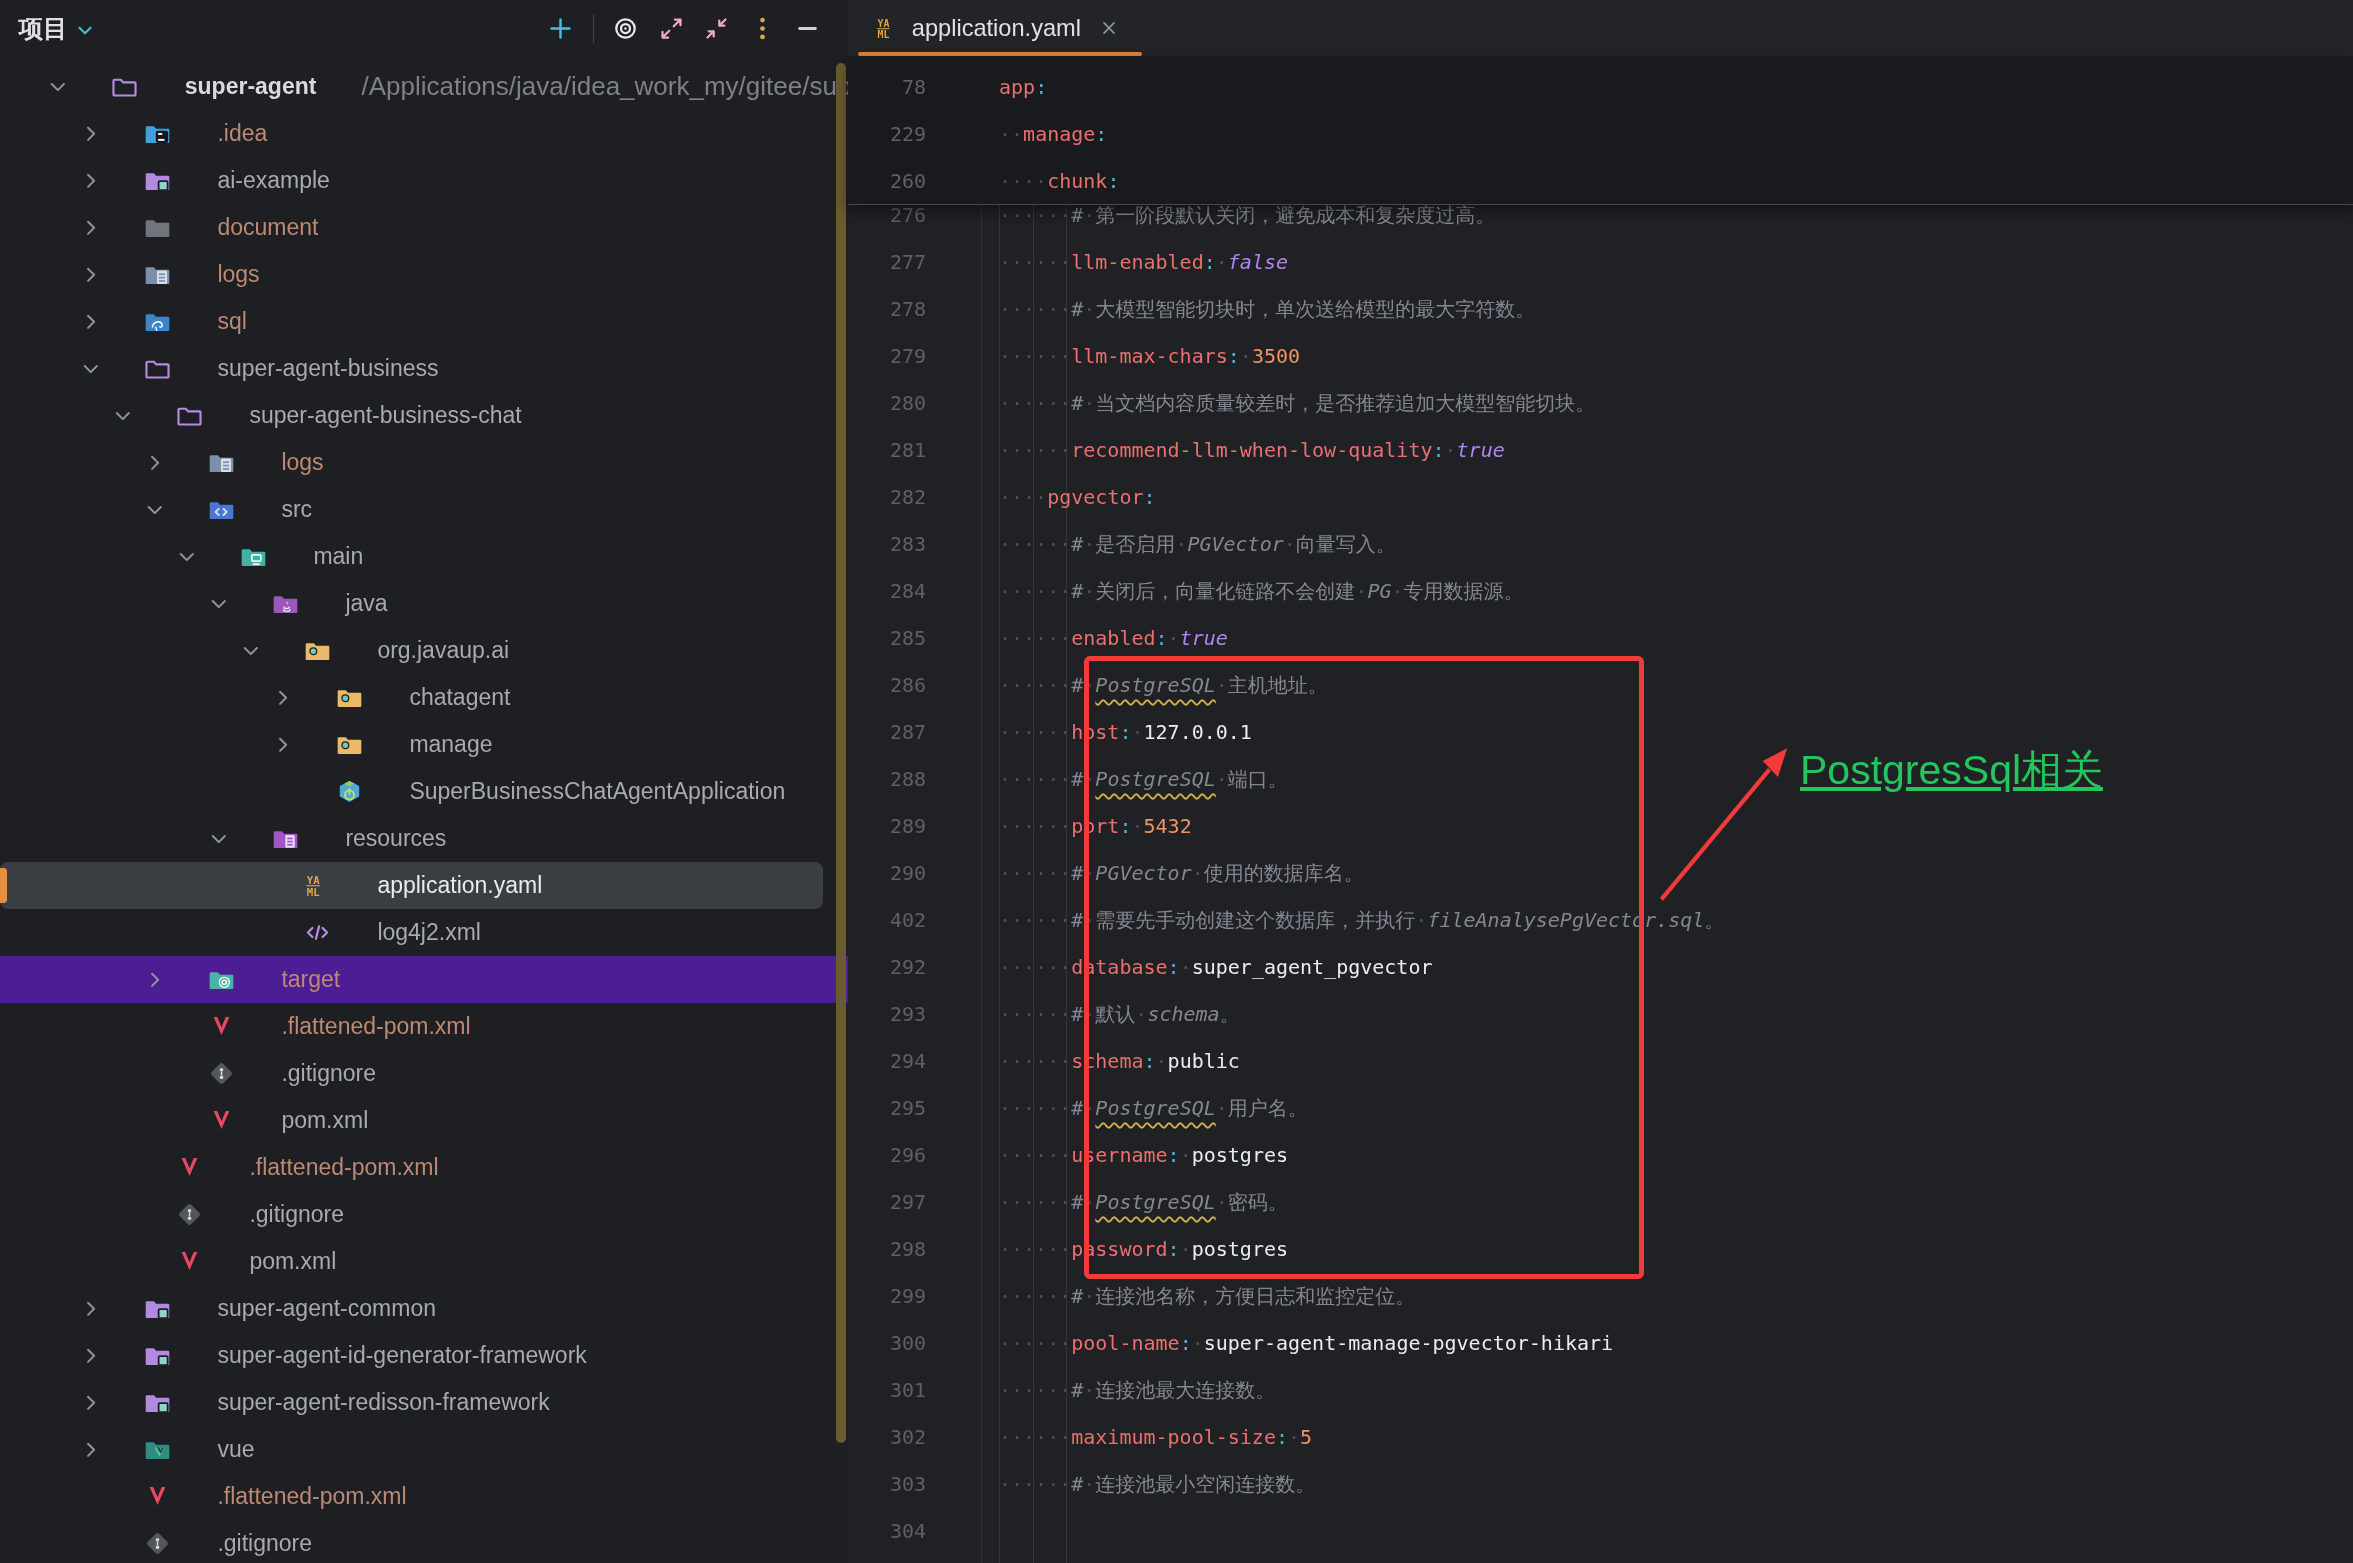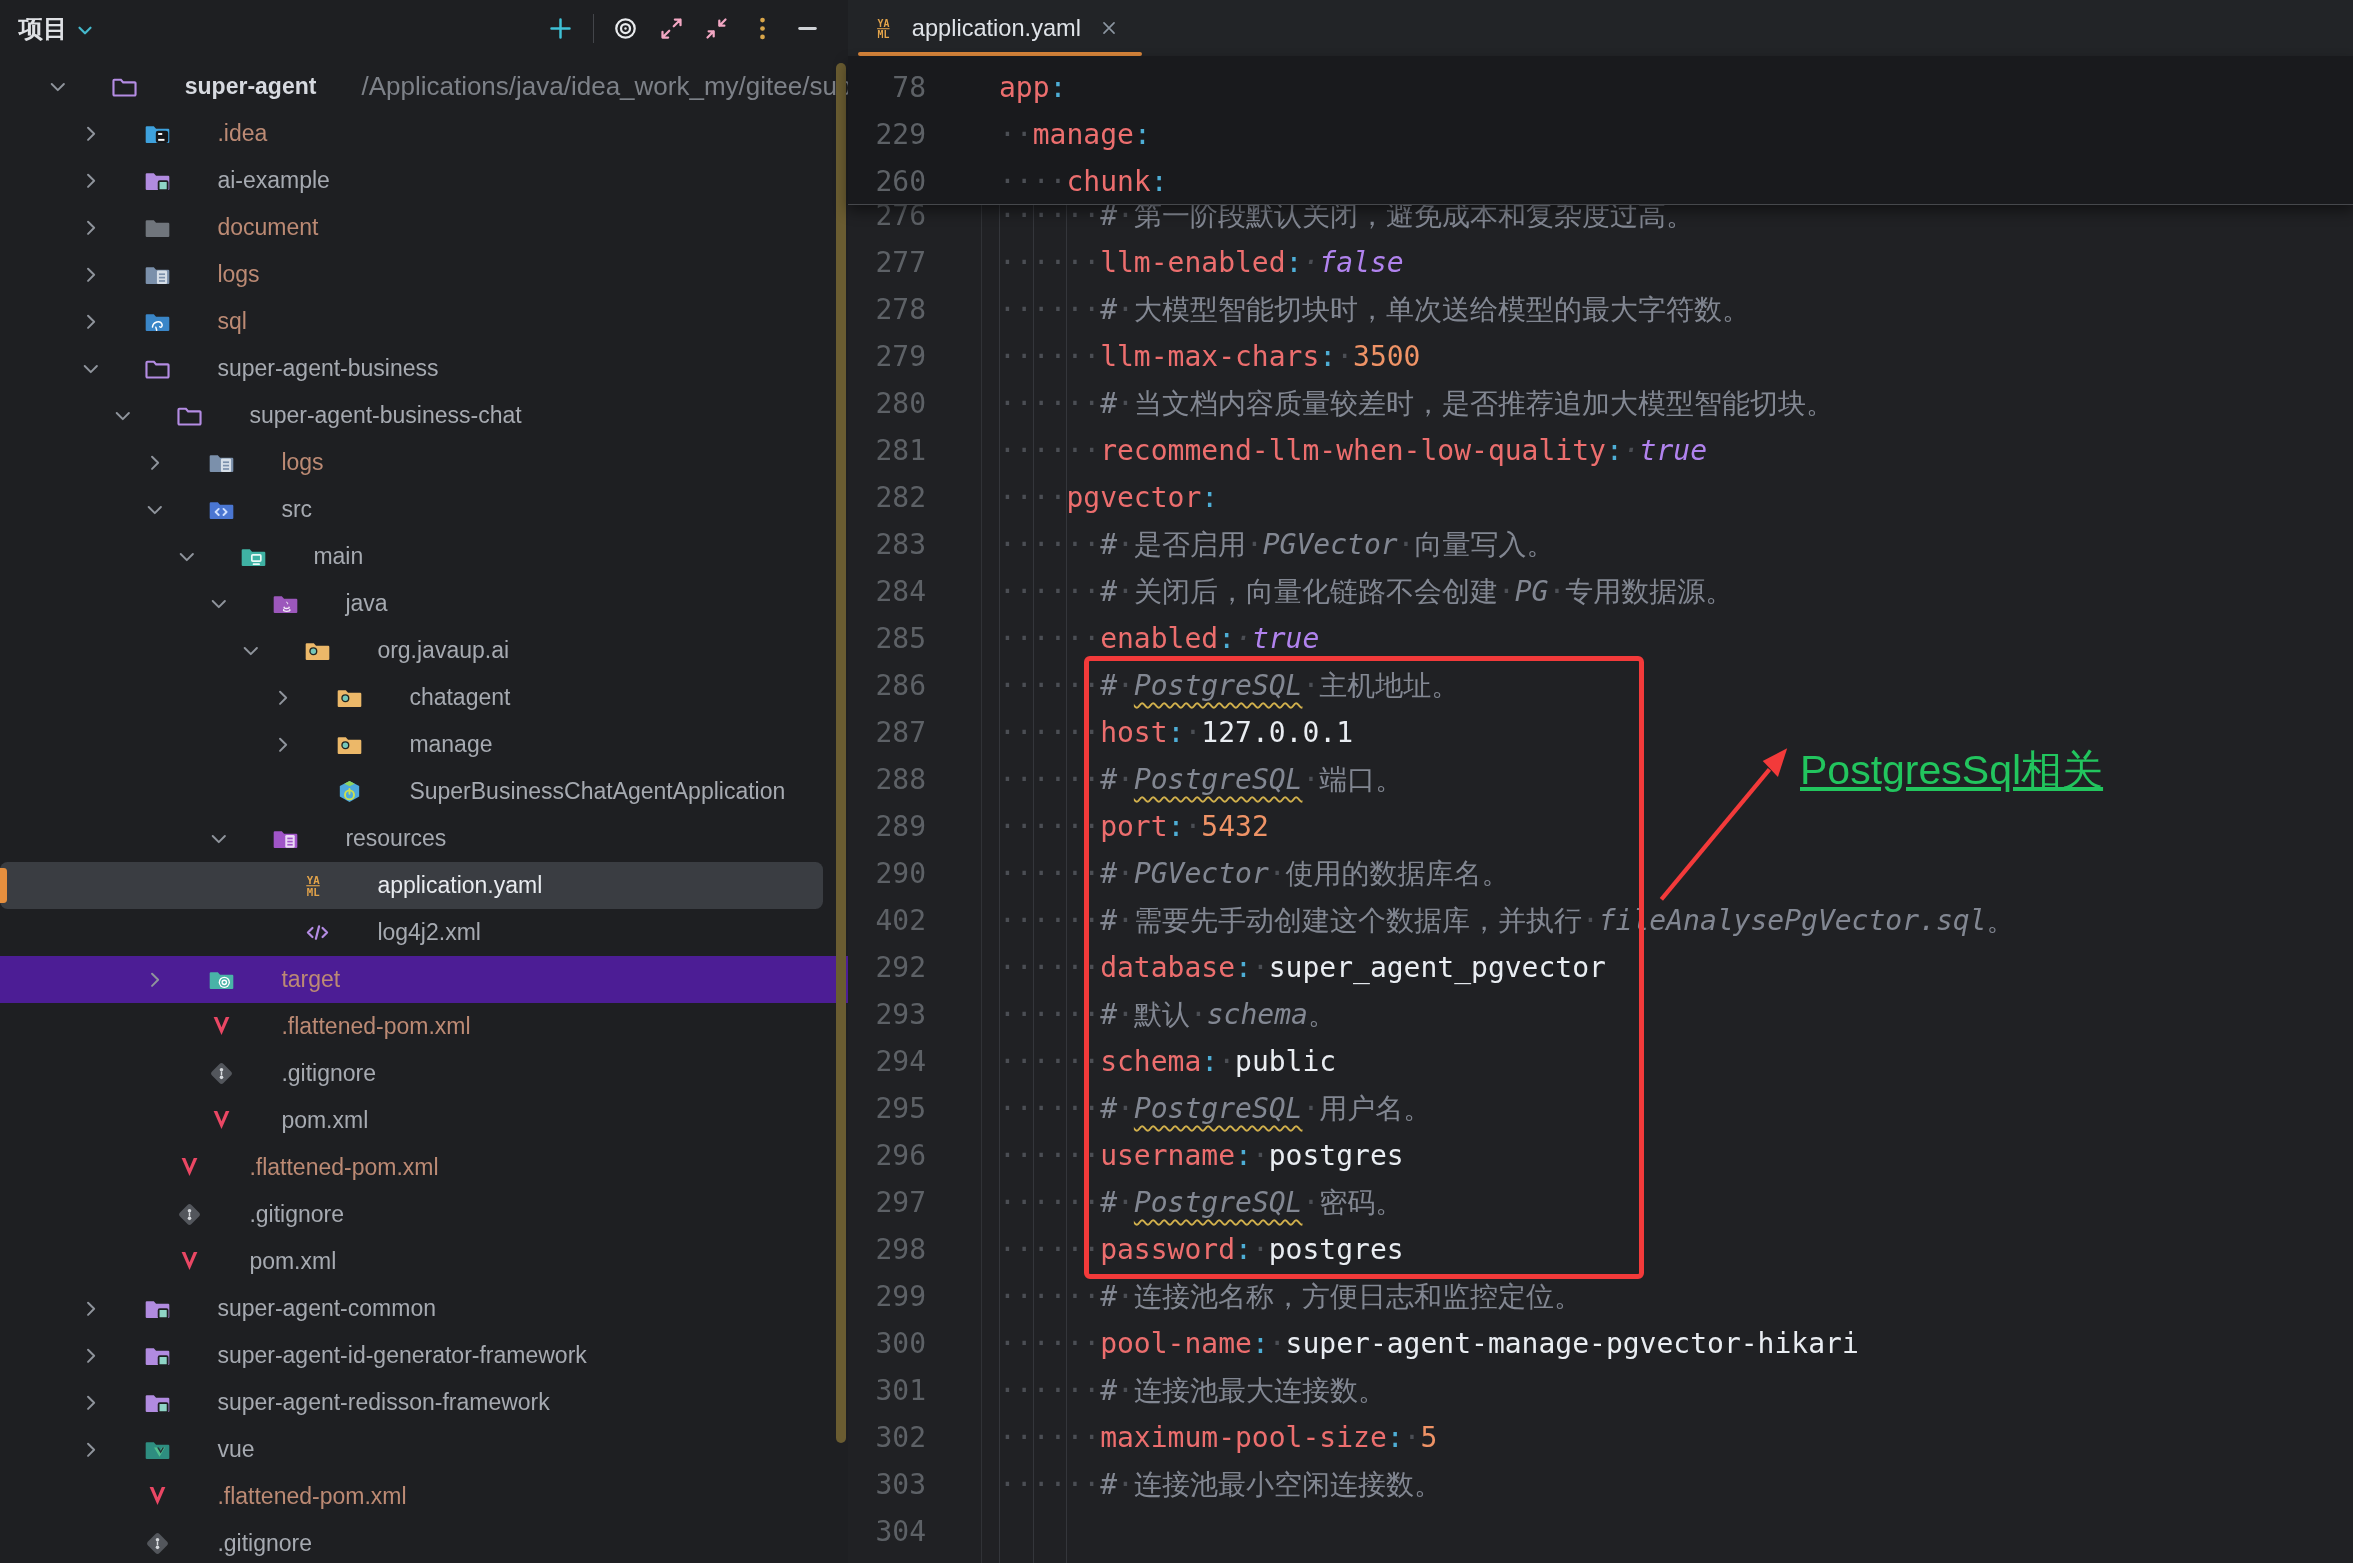--- a/index.html
+++ b/index.html
@@ -37,21 +37,21 @@
   .tab{position:absolute;left:10px;top:0;height:56px;display:flex;align-items:center;padding:0 20px 0 17px;}
   .tab-icon{width:25px;height:25px;}
   .tab-icon svg{width:100%;height:100%;}
   .tab-label{color:#dfe3e8;font-family:"Liberation Sans",sans-serif;font-size:23.6px;margin:0 17px 0 11.8px;}
   .tab-close{width:22px;height:22px;}
   .tab-close svg{width:100%;height:100%;}
   .tab-underline{position:absolute;bottom:0;left:10px;width:284px;height:4.2px;background:#d6843a;border-radius:2.5px;}
   .gutter-sep{position:absolute;left:133px;top:205px;bottom:0;width:0.8px;background:#303236;z-index:1;}
   .iguide{position:absolute;top:205px;bottom:0;width:0.8px;background:#34363b;z-index:1;}
   .code-lines{position:absolute;top:192px;left:0;right:0;z-index:2;}
-  .cl{position:relative;height:47px;line-height:47px;font-size:28px;white-space:pre;}
+  .cl{position:relative;height:47px;line-height:47px;font-size:20px;white-space:pre;}
   .ln{position:absolute;left:0;width:78px;text-align:right;color:#5d6166;}
   .ct{position:absolute;left:151px;}
   .k{color:#ec6e6e;text-align:right;} .p{color:#4eaed6;} .s{color:#e9edf2;} .n{color:#ef9366;}
   .b{color:#b183ee;font-style:italic;}
   .c{color:#828792;} .ci{color:#828792;font-style:italic;}
   .cw{color:#828792;font-style:italic;text-decoration:underline wavy #d1b04c 1.7px;text-underline-offset:6.8px;}
   .dot{color:#4b4e54;}
   .sticky{position:absolute;top:56px;left:0;right:0;height:149px;background:#191a1d;border-bottom:1.7px solid #46484c;
           box-shadow:0 6.8px 13.5px rgba(0,0,0,.45);z-index:4;padding-top:7.6px;box-sizing:border-box;}
   .redbox{position:absolute;left:236px;top:656px;width:560px;height:623px;border:5.9px solid #f33a3a;border-radius:5.9px;z-index:6;box-sizing:border-box;}

